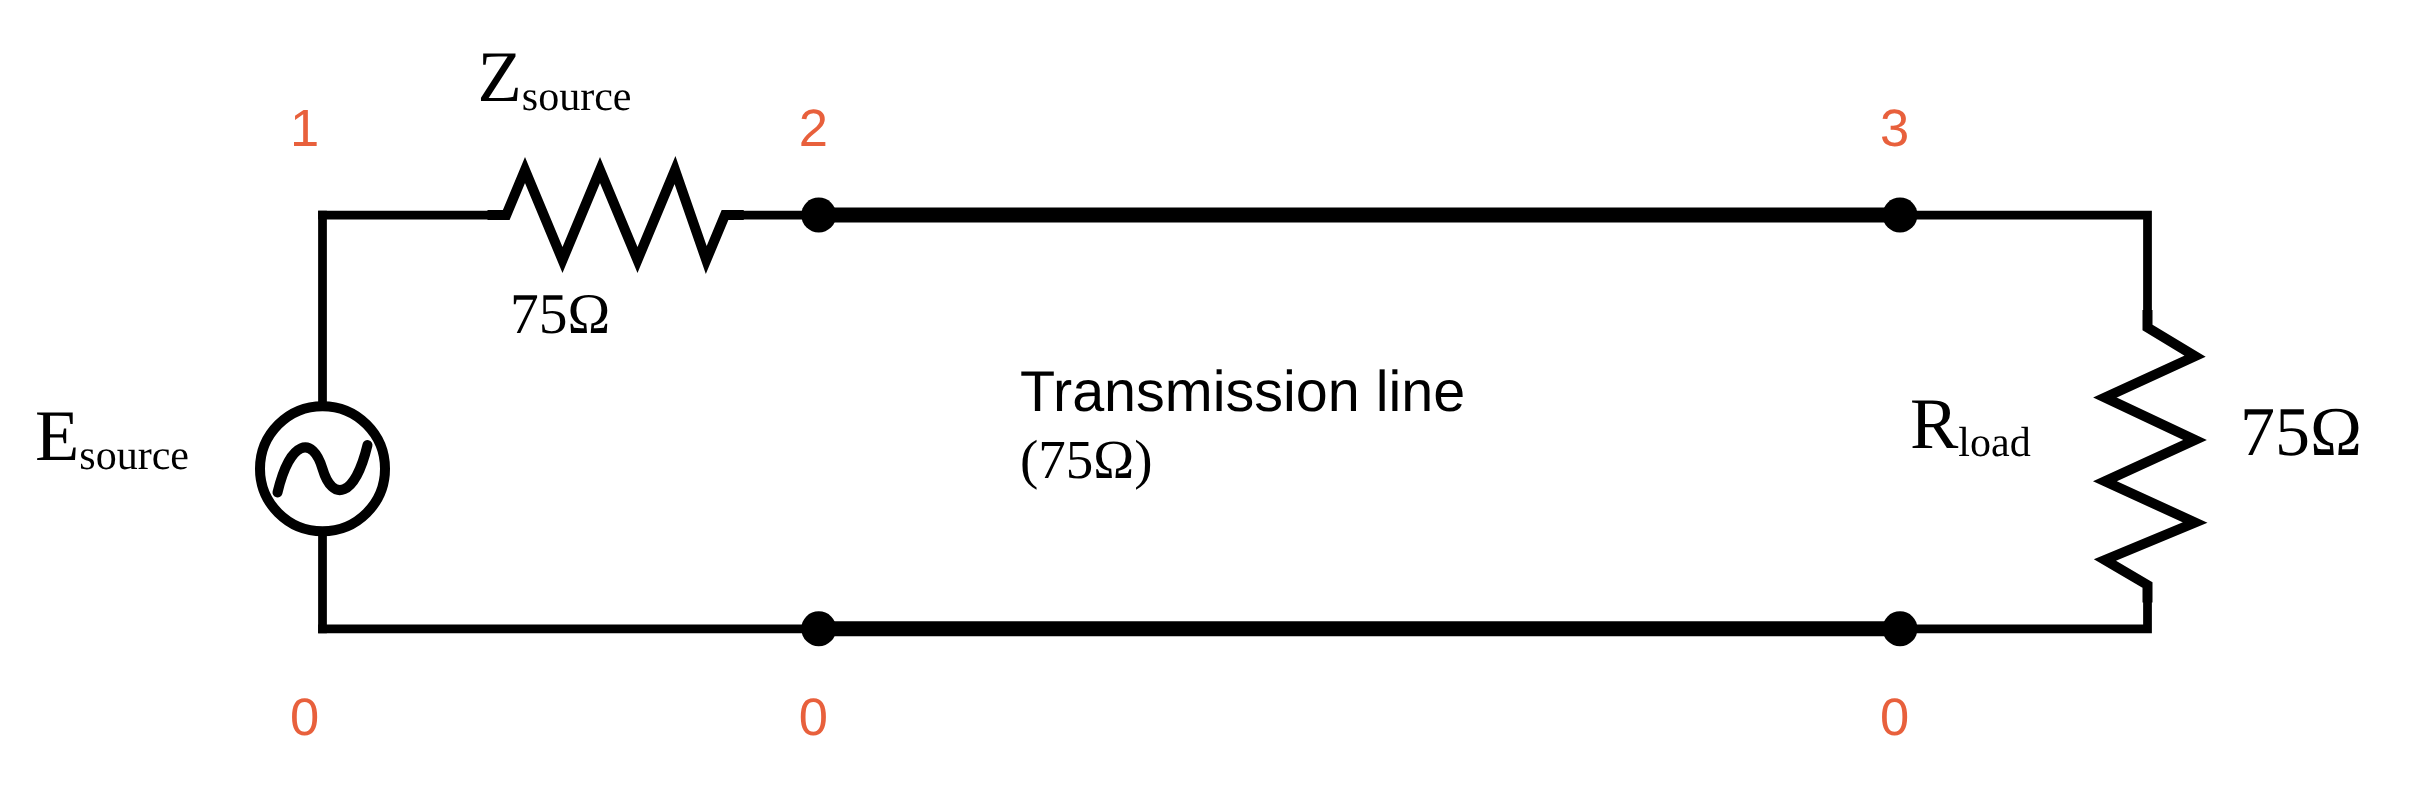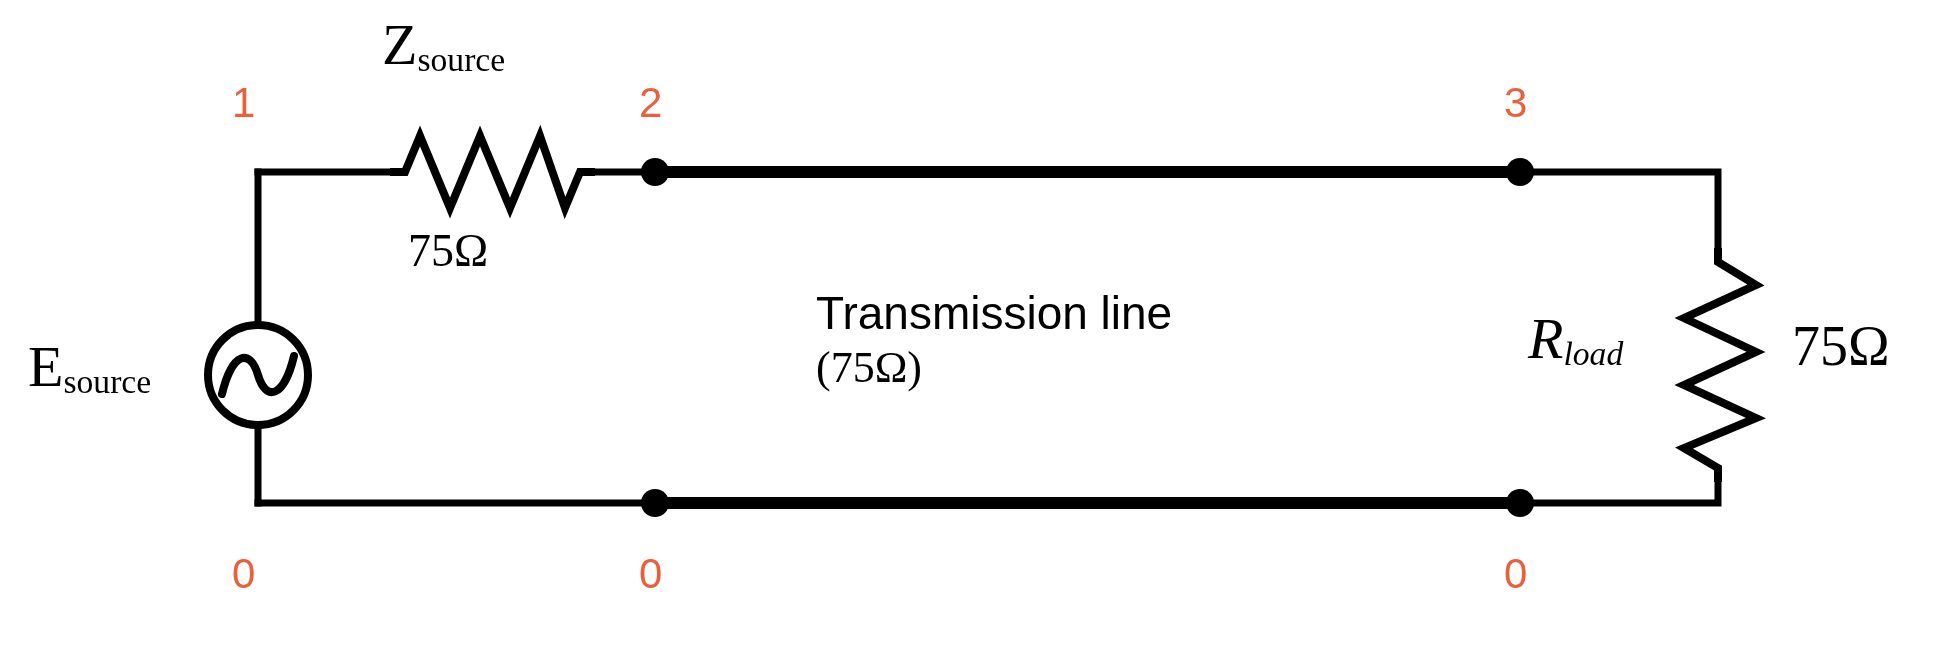--- a/index.html
+++ b/index.html
@@ -142,34 +142,34 @@
   </svg>
 
   <div class="lbl node-num" style="left:232px; top:82px;">1</div>
   <div class="lbl node-num" style="left:639px; top:82px;">2</div>
   <div class="lbl node-num" style="left:1504px; top:82px;">3</div>
 
   <div class="lbl node-num" style="left:232px; top:553px;">0</div>
   <div class="lbl node-num" style="left:639px; top:553px;">0</div>
   <div class="lbl node-num" style="left:1504px; top:553px;">0</div>
 
-  <div class="lbl sub-wrap" style="left:382px; top:16px;">
+  <div class="lbl sub-wrap" style="left:382px; top:33px;">
     <span>Z</span><sub>source</sub>
   </div>
 
   <div class="lbl ohm-val" style="left:408px; top:228px;">75Ω</div>
 
-  <div class="lbl sub-wrap" style="left:28px; top:338px;">
+  <div class="lbl sub-wrap" style="left:28px; top:320px;">
     <span>E</span><sub>source</sub>
   </div>
 
   <div class="lbl tl-label" style="left:1006px; top:290px; width:380px; margin-left:-190px;">
     <span>Transmission line</span>
     <span class="imp">(75Ω)</span>
   </div>
 
-  <div class="lbl sub-wrap" style="left:1528px; top:310px;font-style:italic;">
+  <div class="lbl sub-wrap" style="left:1528px; top:310px;">
     <span>R</span><sub>load</sub>
   </div>
 
   <div class="lbl ohm-val-big" style="left:1792px; top:318px;">75Ω</div>
 
 </div>
 
 </body></html>

